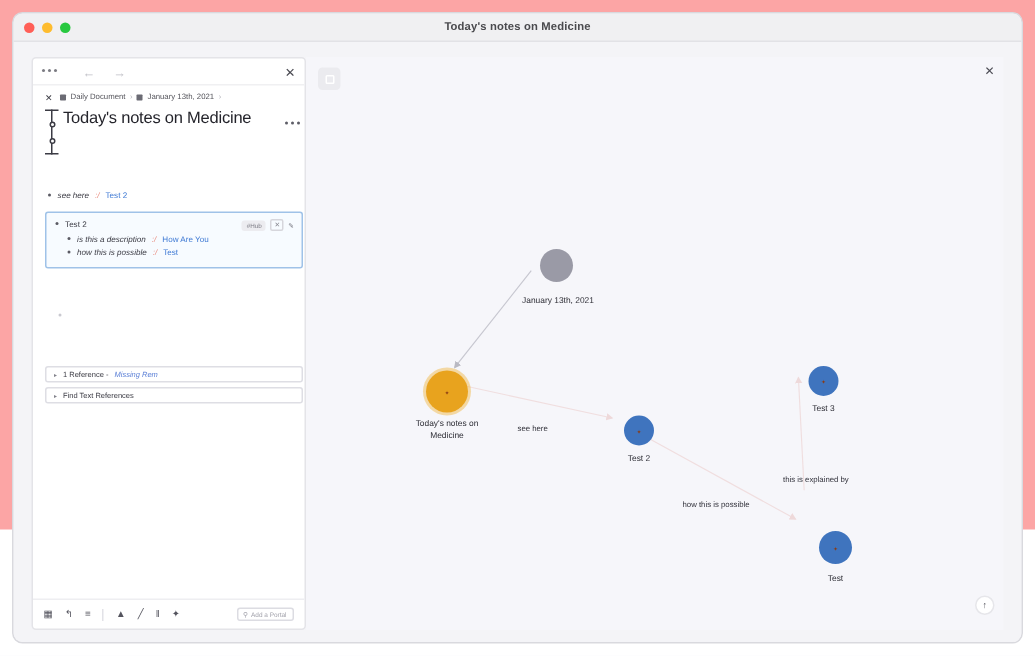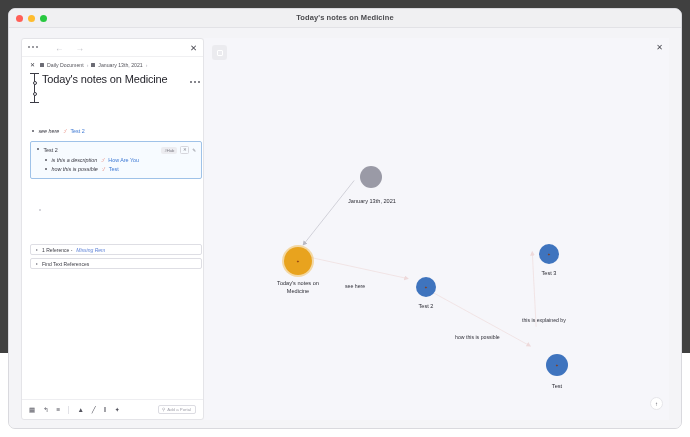--- a/index.html
+++ b/index.html
@@ -5,21 +5,21 @@
   * { box-sizing: border-box; margin: 0; padding: 0; }
   html, body {
     width: 690px; height: 437px;
     background: #ffffff;
     font-family: "Liberation Sans", sans-serif;
     overflow: hidden;
   }
   .screen {
     position: relative;
     width: 690px; height: 353px;
-    background: #404040;
+    background: #fca5a5;
   }
 
   
   .os-window {
     position: absolute;
     left: 8px; top: 8px;
     width: 674px; height: 421px;
     background: #f4f4f6;
     border: 1px solid #d9d9de;
     border-radius: 7px;

